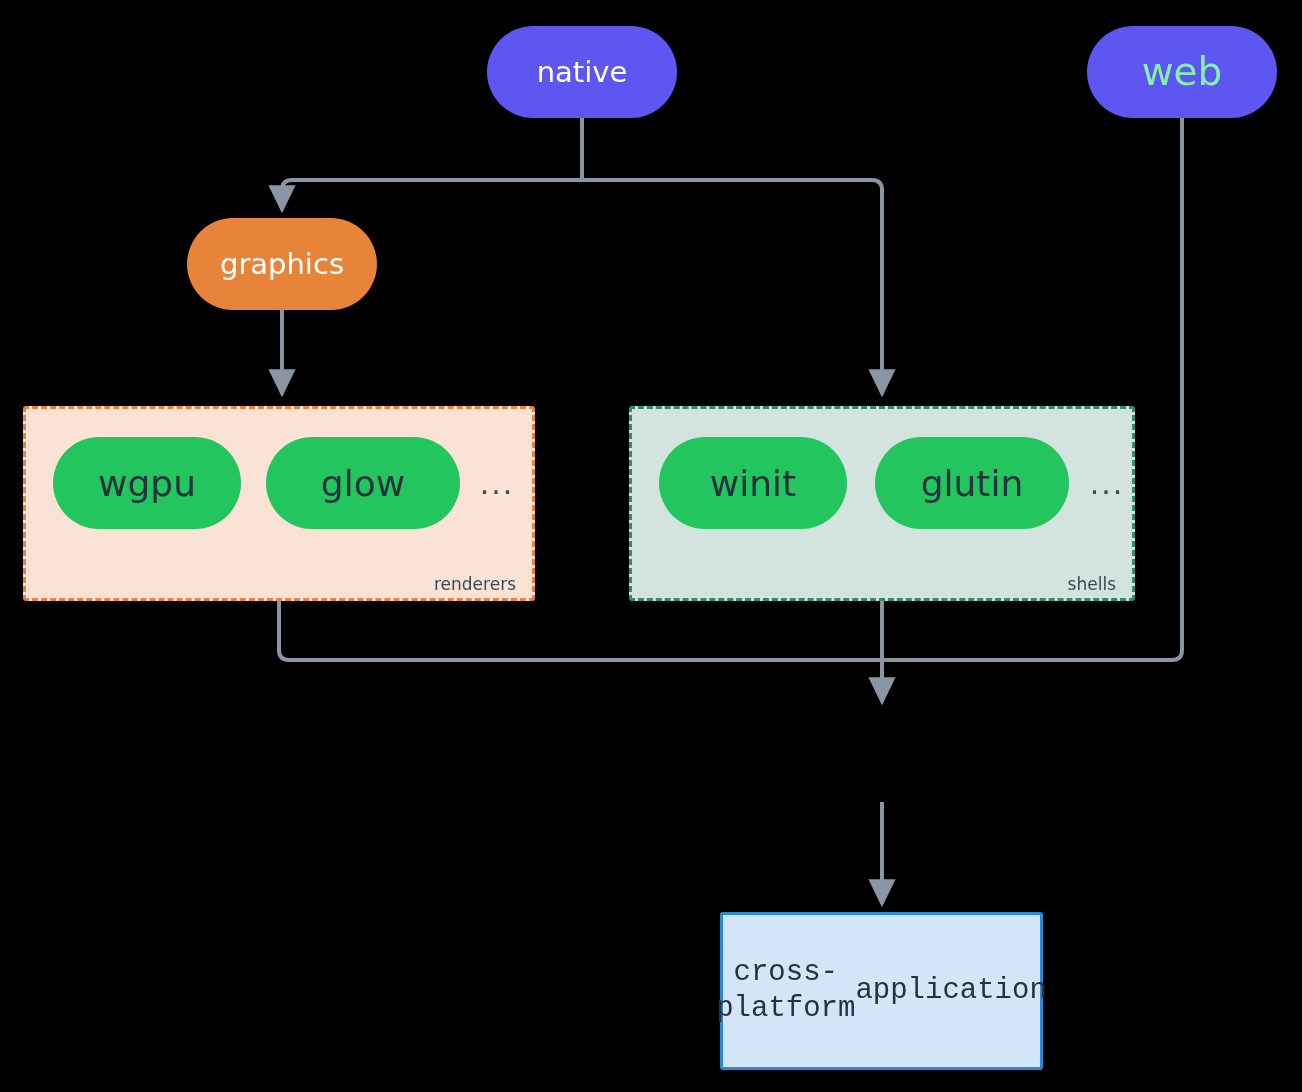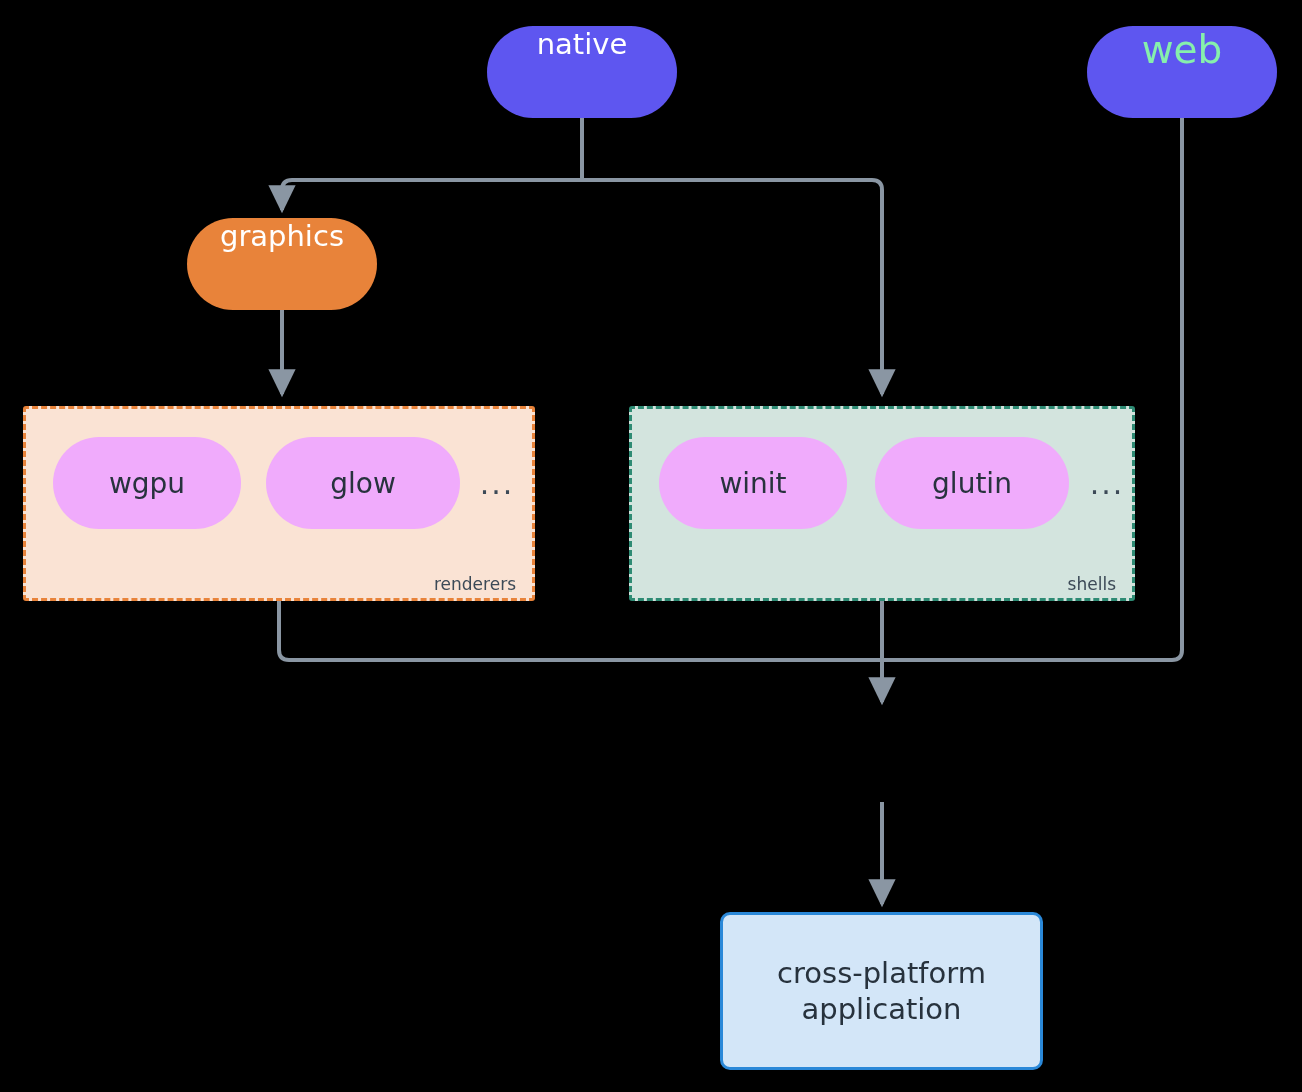--- a/index.html
+++ b/index.html
@@ -19,20 +19,21 @@
     position: absolute;
     left: 0;
     top: 0;
     width: 1302px;
     height: 1092px;
     pointer-events: none;
   }
   .node {
     position: absolute;
     display: flex;
+    align-items: center;
     justify-content: center;
     box-sizing: border-box;
     text-align: center;
     line-height: 1.25;
   }
   
   .node-native {
     left: 487px; top: 26px; width: 190px; height: 92px;
     background: #5e56f0;
     color: #ffffff;
@@ -59,23 +60,24 @@
     color: #ffffff;
     border-radius: 46px;
     font-size: 29px;
   }
   
   .node-app {
     left: 720px; top: 912px; width: 323px; height: 158px;
     background: #d3e6f8;
     color: #27323d;
     border: 3px solid #2a88d8;
-    border-radius: 10px;
-    font-size: 29px;
-    flex-direction: column;
+    border-radius: 3px;
+    font-size: 29px;
+    flex-direction: row;
+    font-family: Liberation Mono, monospace;
   }
   .node-app .app-line { display: block; }
   
   .group {
     position: absolute;
     box-sizing: border-box;
     border-radius: 3px;
   }
   .group-renderers {
     left: 23px; top: 406px; width: 512px; height: 195px;
@@ -94,24 +96,24 @@
     bottom: 4px;
     font-size: 17px;
     color: #3c4a57;
   }
   
   .pill {
     position: absolute;
     display: flex;
     align-items: center;
     justify-content: center;
-    background: #f0abfc;
+    background: #22c55e;
     color: #27323d;
     border-radius: 48px;
-    font-size: 28px;
+    font-size: 36px;
     box-sizing: border-box;
   }
   .pill-wgpu   { left: 27px;  top: 28px; width: 188px; height: 92px; }
   .pill-glow   { left: 240px; top: 28px; width: 194px; height: 92px; }
   .pill-winit  { left: 27px;  top: 28px; width: 188px; height: 92px; }
   .pill-glutin { left: 243px; top: 28px; width: 194px; height: 92px; }
   .ellipsis {
     position: absolute;
     top: 28px;
     height: 92px;

